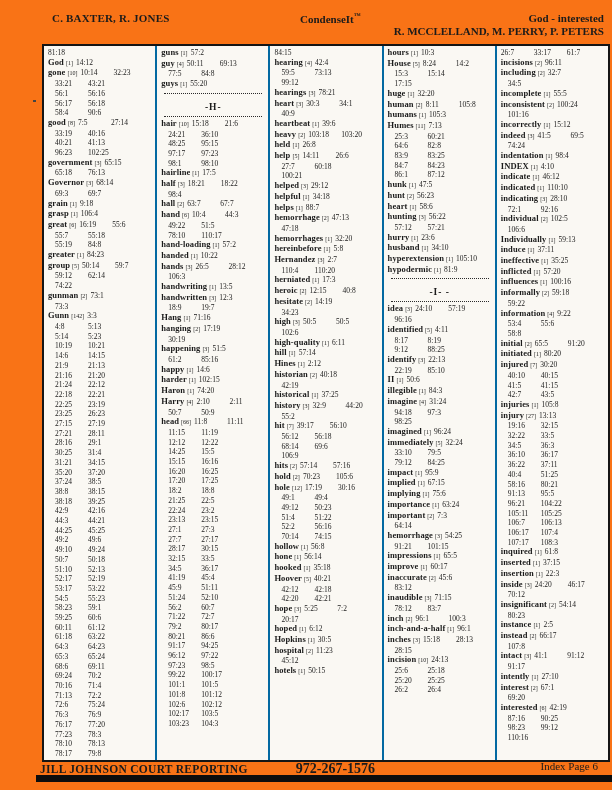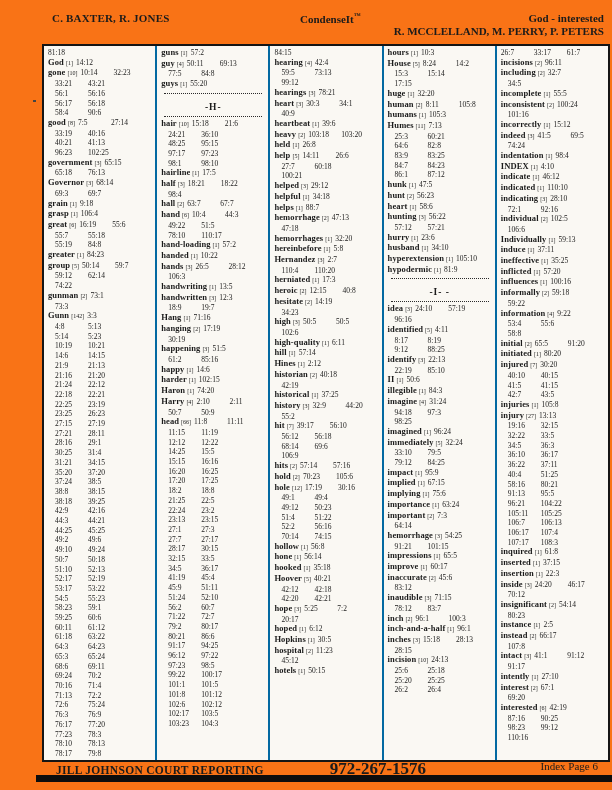--- a/index.html
+++ b/index.html
@@ -68,22 +68,22 @@
     margin:3px 1px 2px 1px;
   }
   .divider .dl{border-top:1px dotted #2a2a2a;margin:2px 2px;}
   .divider .dlabel{
     font-weight:bold;font-size:9.5px;letter-spacing:1px;
   }
   
   .ftr{
     position:absolute;top:759px;left:0;width:612px;
   }
-  .ftr-firm{margin-left:56px;font-weight:bold;font-size:11.5px;letter-spacing:.3px;display:inline-block;}
-  .ftr-phone{font-weight:bold;font-size:17px;margin-left:62px;display:inline-block;}
+  .ftr-firm{margin-left:40px;font-weight:bold;font-size:11.5px;letter-spacing:.3px;display:inline-block;}
+  .ftr-phone{font-weight:bold;font-size:14px;margin-left:44px;display:inline-block;}
   .ftr-page{position:absolute;right:14px;top:1px;font-size:11px;}
   .bottom-bar{
     position:absolute;left:36px;top:775px;
     width:576px;height:7px;background:#0d0d0d;
   }
   .left-edge-mark{
     position:absolute;left:33px;top:100px;width:3px;height:2px;background:#444;
   }
 </style>
 </head>

